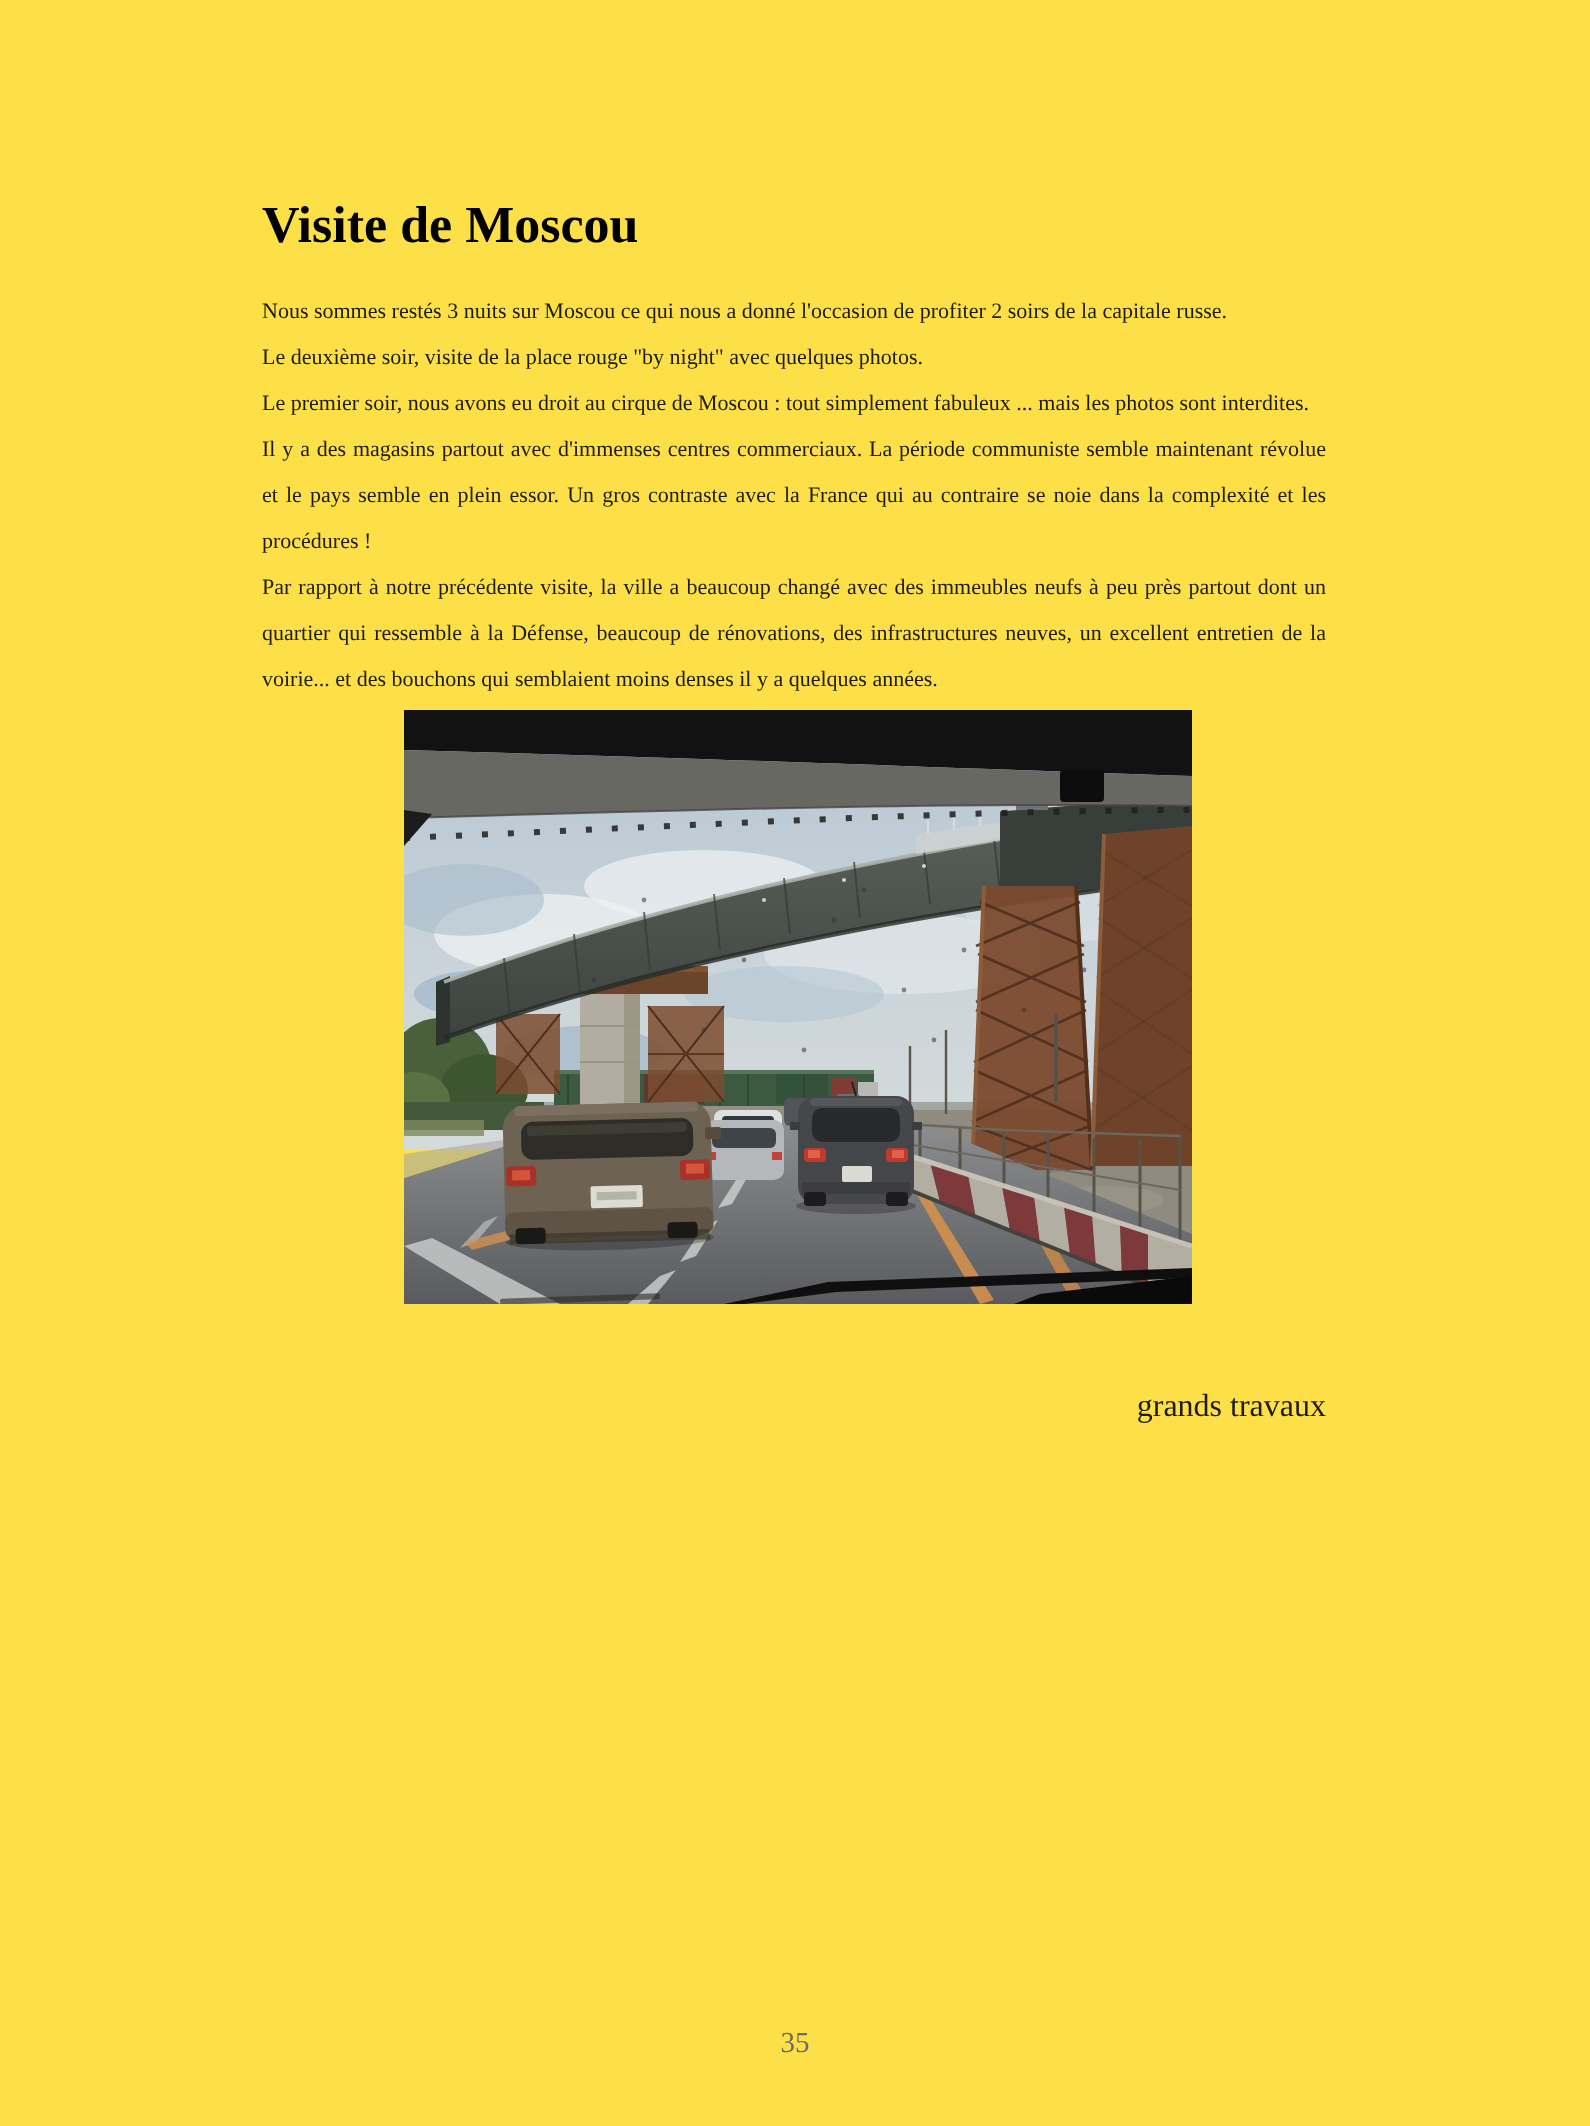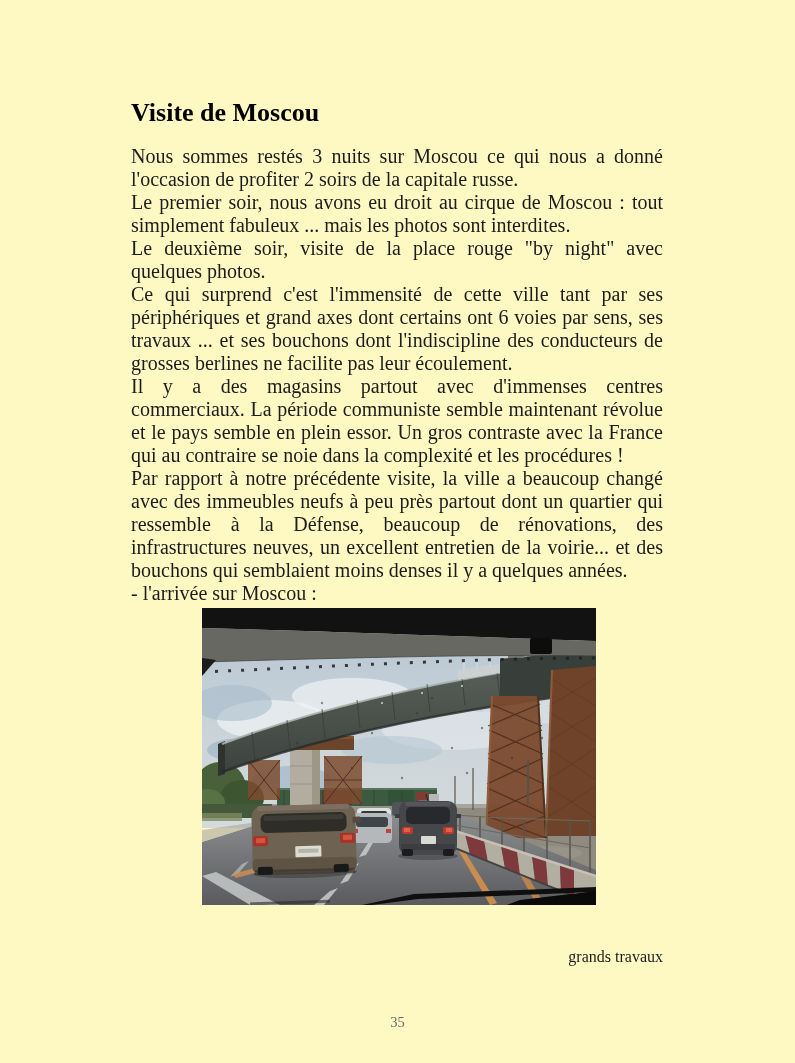--- a/index.html
+++ b/index.html
@@ -1,43 +1,41 @@
 <!DOCTYPE html>
 <html><head>
 <meta charset="utf-8">
 <style>
   html,body{margin:0;padding:0;background:#ffffff;}
   body{width:795px;height:1063px;overflow:hidden;
        font-family:"Liberation Serif","DejaVu Serif",serif;color:#1c1c1c;}
-  .page{position:relative;width:795px;height:1063px;background:#fef9c3;}
+  .page{position:relative;width:795px;height:1063px;background:#fde047;}
   .content{position:absolute;left:131px;top:0;width:532px;}
   h1.title{font-size:26px;line-height:31px;font-weight:bold;margin:97px 0 17px 0;color:#000;}
-  .bodytext p{margin:0;font-size:20px;line-height:23px;text-align:justify;}
+  .bodytext p{margin:0;font-size:11px;line-height:23px;text-align:justify;}
   figure.photo{margin:3px 0 0 71px;padding:0;width:394px;height:297px;}
   figure.photo svg{display:block;}
   p.caption{margin:40px 0 0 0;font-size:16px;line-height:23px;text-align:right;}
   .pagenum{position:absolute;left:0;top:1014px;width:795px;text-align:center;
            font-size:14.5px;color:#6b6b6b;}
 </style>
 </head>
 <body>
 
 <div class="page">
   <div class="content">
 
     <h1 class="title">Visite de Moscou</h1>
 
     <div class="bodytext">
       <p>Nous sommes restés 3 nuits sur Moscou ce qui nous a donné l'occasion de profiter 2 soirs de la capitale russe.</p>
+      <p>Le deuxième soir, visite de la place rouge "by night" avec quelques photos.</p>
       <p>Le premier soir, nous avons eu droit au cirque de Moscou : tout simplement fabuleux ... mais les photos sont interdites.</p>
-      <p>Le deuxième soir, visite de la place rouge "by night" avec quelques photos.</p>
-      <p>Ce qui surprend c'est l'immensité de cette ville tant par ses périphériques et grand axes dont certains ont 6 voies par sens, ses travaux ... et ses bouchons dont l'indiscipline des conducteurs de grosses berlines ne facilite pas leur écoulement.</p>
       <p>Il y a des magasins partout avec d'immenses centres commerciaux. La période communiste semble maintenant révolue et le pays semble en plein essor. Un gros contraste avec la France qui au contraire se noie dans la complexité et les procédures !</p>
       <p>Par rapport à notre précédente visite, la ville a beaucoup changé avec des immeubles neufs à peu près partout dont un quartier qui ressemble à la Défense, beaucoup de rénovations, des infrastructures neuves, un excellent entretien de la voirie... et des bouchons qui semblaient moins denses il y a quelques années.</p>
-      <p>- l'arrivée sur Moscou :</p>
     </div>
 
     <figure class="photo">
       <svg width="394" height="297" viewBox="0 0 394 297" role="img" aria-label="Vue à travers le pare-brise : circulation sur une autoroute de Moscou sous un pont en construction">
         <defs>
           <linearGradient id="skyG" x1="0" y1="0" x2="0" y2="1">
             <stop offset="0" stop-color="#b5c5d3"></stop>
               <stop offset="0.55" stop-color="#c9d3d9"></stop>
               <stop offset="1" stop-color="#d5dbdb"></stop>
           </linearGradient>

